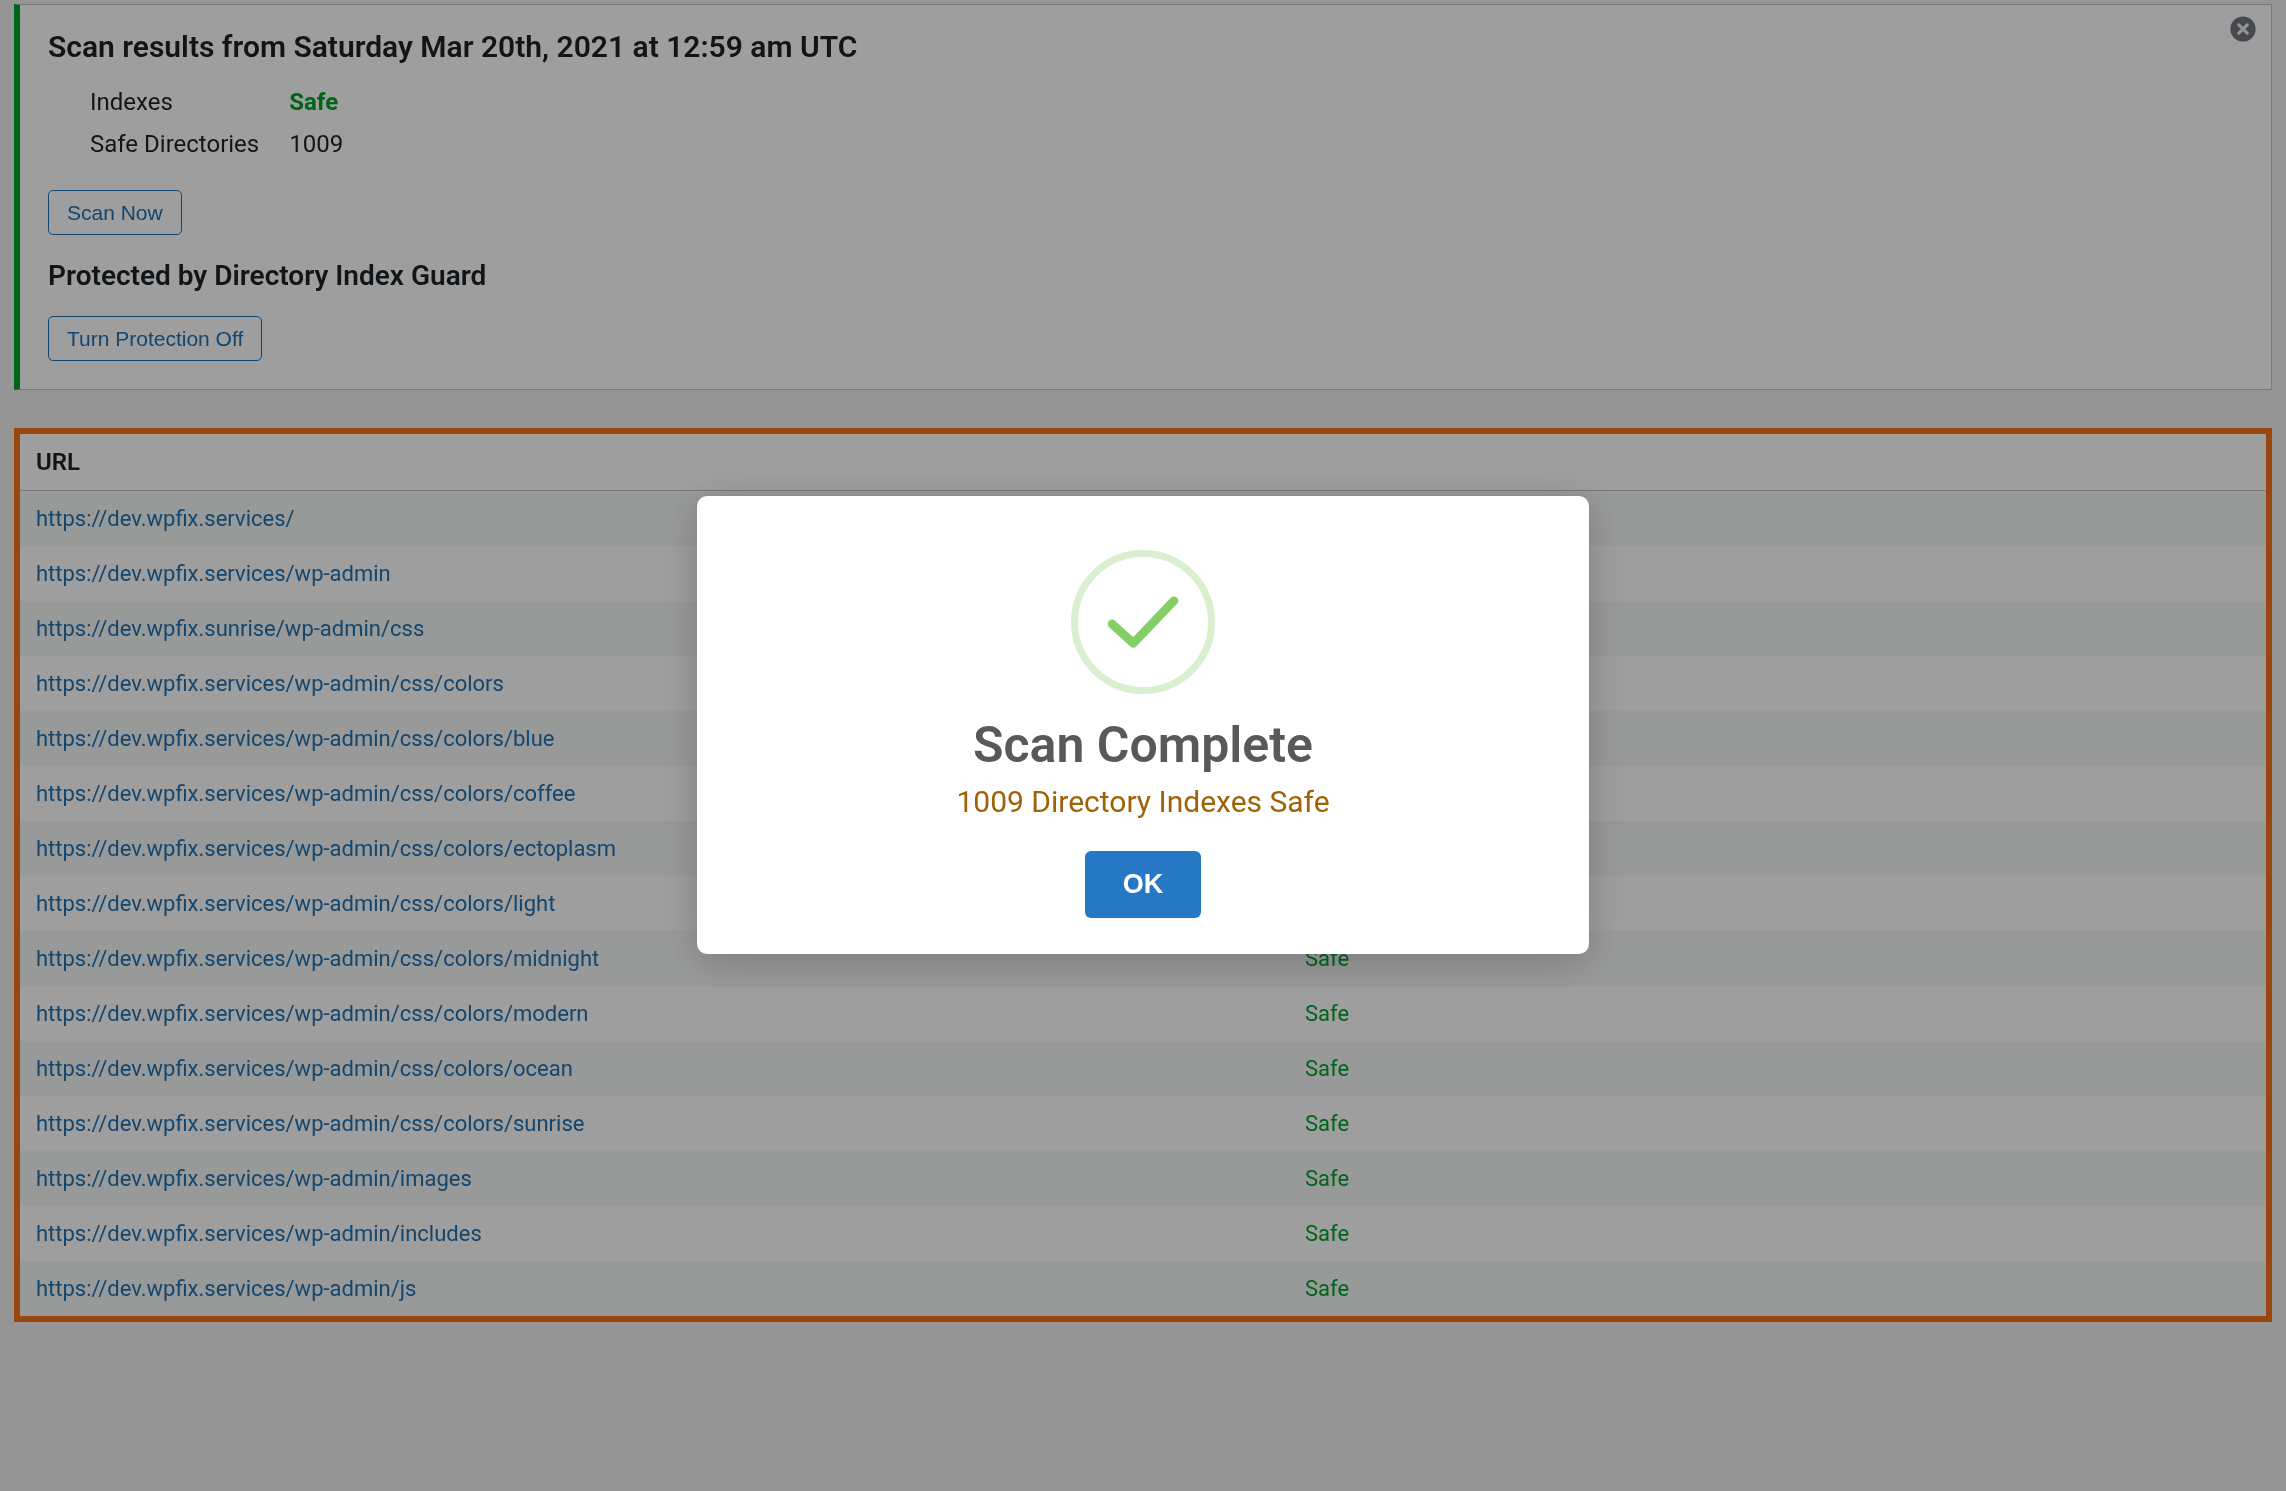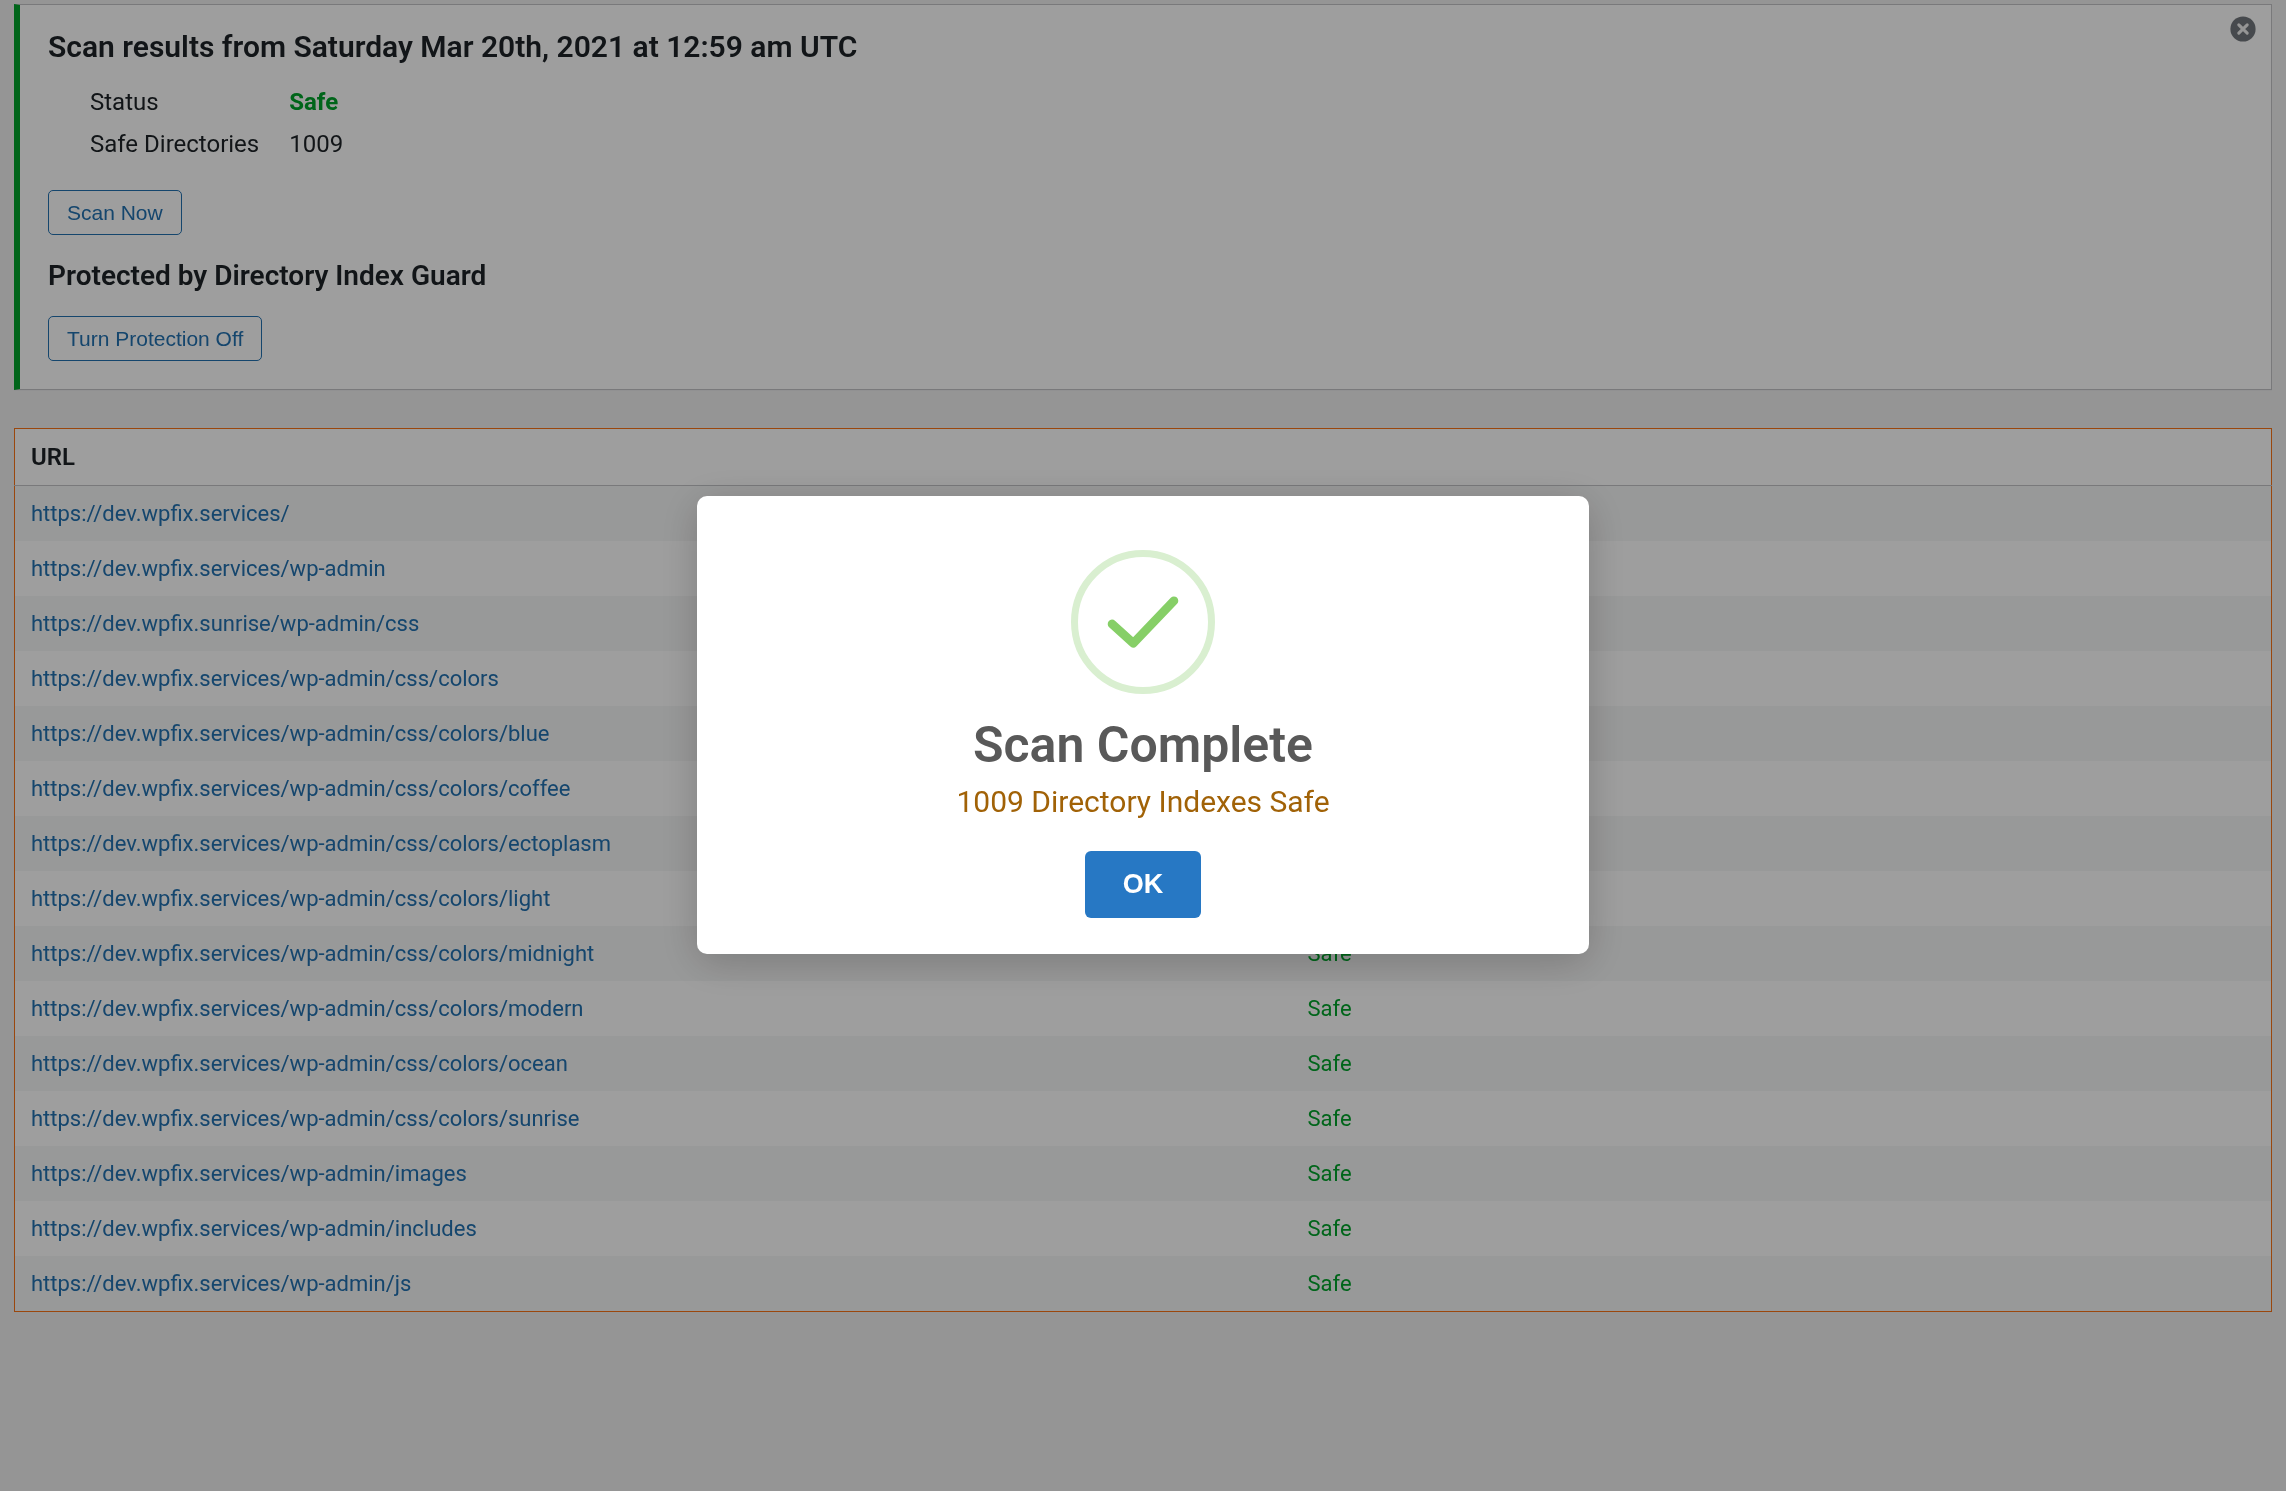--- a/index.html
+++ b/index.html
@@ -63,21 +63,21 @@
 
   .notice h3 {
     font-size: 28px;
     font-weight: 600;
     margin: 24px 0 0 0;
   }
 
   
   .url-table {
     width: 100%;
-    border: 1px solid #f97316;
+    border: 6px solid #f97316;
     border-collapse: collapse;
     background:#3b82f6;
   }
   .url-table thead th {
     text-align: left;
     font-weight: 600;
     font-size: 24px;
     padding: 14px 16px 14px 16px;
     background: #fff;
     border-bottom: 1px solid #c3c4c7;
@@ -151,21 +151,21 @@
             <path d="M7 7 L13 13 M13 7 L7 13" stroke="#f0f0f1" stroke-width="2.2" stroke-linecap="round"></path>
           </svg>
       </span>
     </div>
 
     <h2>Scan results from Saturday Mar 20th, 2021 at 12:59 am UTC</h2>
 
     <table class="status-table">
       <tbody>
           <tr>
-        <td>Status</td>
+        <td>Indexes</td>
         <td class="status-safe">Safe</td>
       </tr>
       <tr>
         <td>Safe Directories</td>
         <td>1009</td>
       </tr>
     </tbody>
       </table>
 
     <button class="btn-outline">Scan Now</button>

